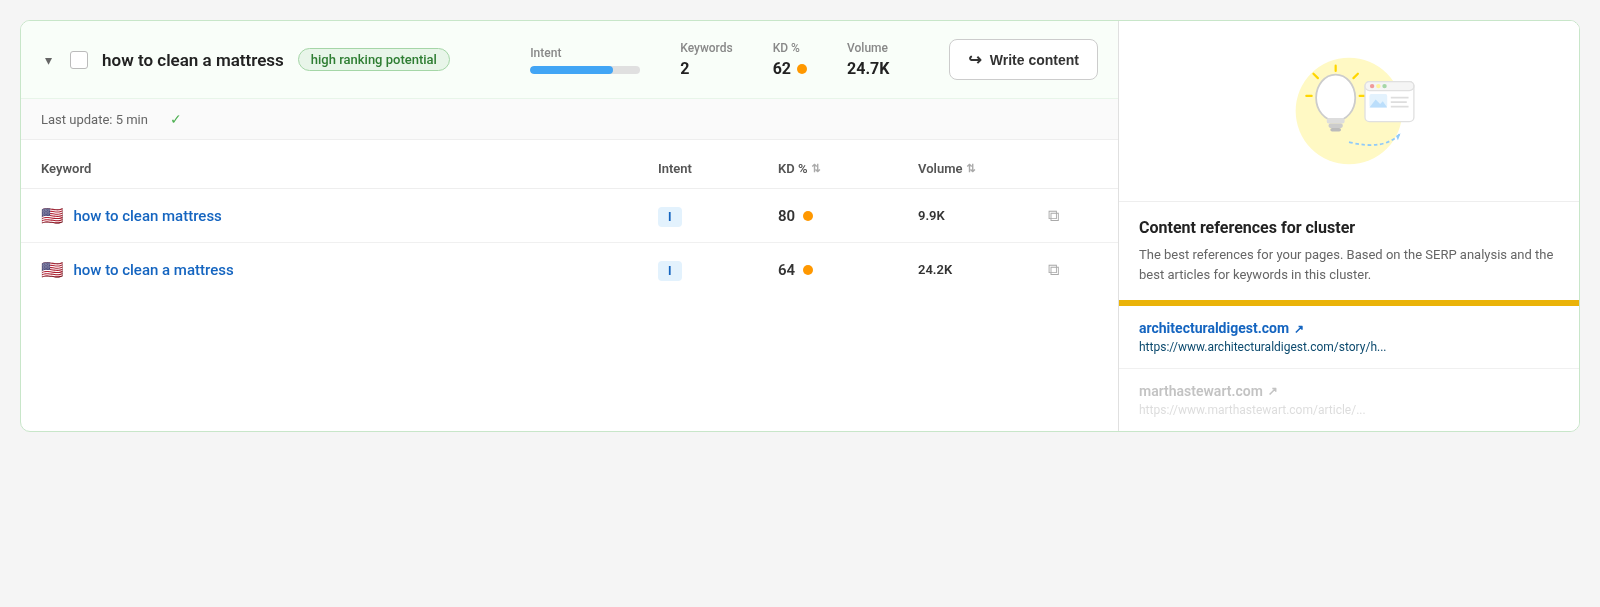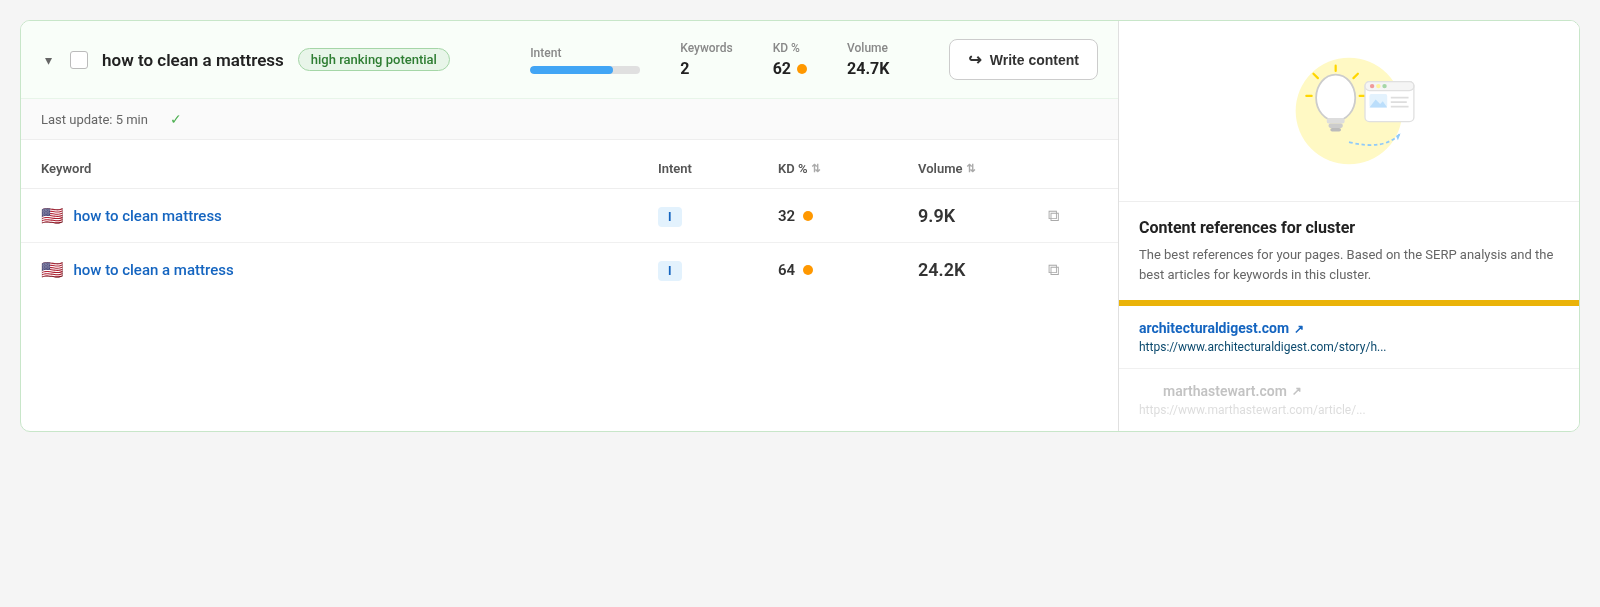--- a/index.html
+++ b/index.html
@@ -231,21 +231,21 @@
       align-items: center;
       gap: 8px;
       font-size: 15px;
       font-weight: 600;
     }
 
     .volume-cell {
       display: flex;
       align-items: center;
       gap: 12px;
-      font-size: 18px;
+      font-size: 13px;
       font-weight: 600;
     }
 
     .copy-icon {
       color: #aaa;
       cursor: pointer;
       font-size: 16px;
     }
 
     
@@ -326,21 +326,20 @@
     }
 
     .ref-domain-muted {
       color: #888;
       font-size: 14px;
       font-weight: 600;
       display: flex;
       align-items: center;
       gap: 5px;
       margin-bottom: 4px;
-      margin-left: 24px;
     }
 
     .ref-url-muted {
       font-size: 12px;
       color: #bbb;
       white-space: nowrap;
       overflow: hidden;
       text-overflow: ellipsis;
       max-width: 100%;
     }
@@ -419,21 +418,21 @@
 
       <div class="table-row">
         <div class="keyword-cell">
           <span class="flag-emoji">🇺🇸</span>
           <a class="keyword-link" href="#">how to clean mattress</a>
         </div>
         <div>
           <span class="intent-badge">I</span>
         </div>
         <div class="kd-cell">
-          <span>32</span>
+          <span>80</span>
           <span class="dot-orange"></span>
         </div>
         <div class="volume-cell">
           <span>9.9K</span>
         </div>
         <div>
           <span class="copy-icon">⧉</span>
         </div>
       </div>
 

